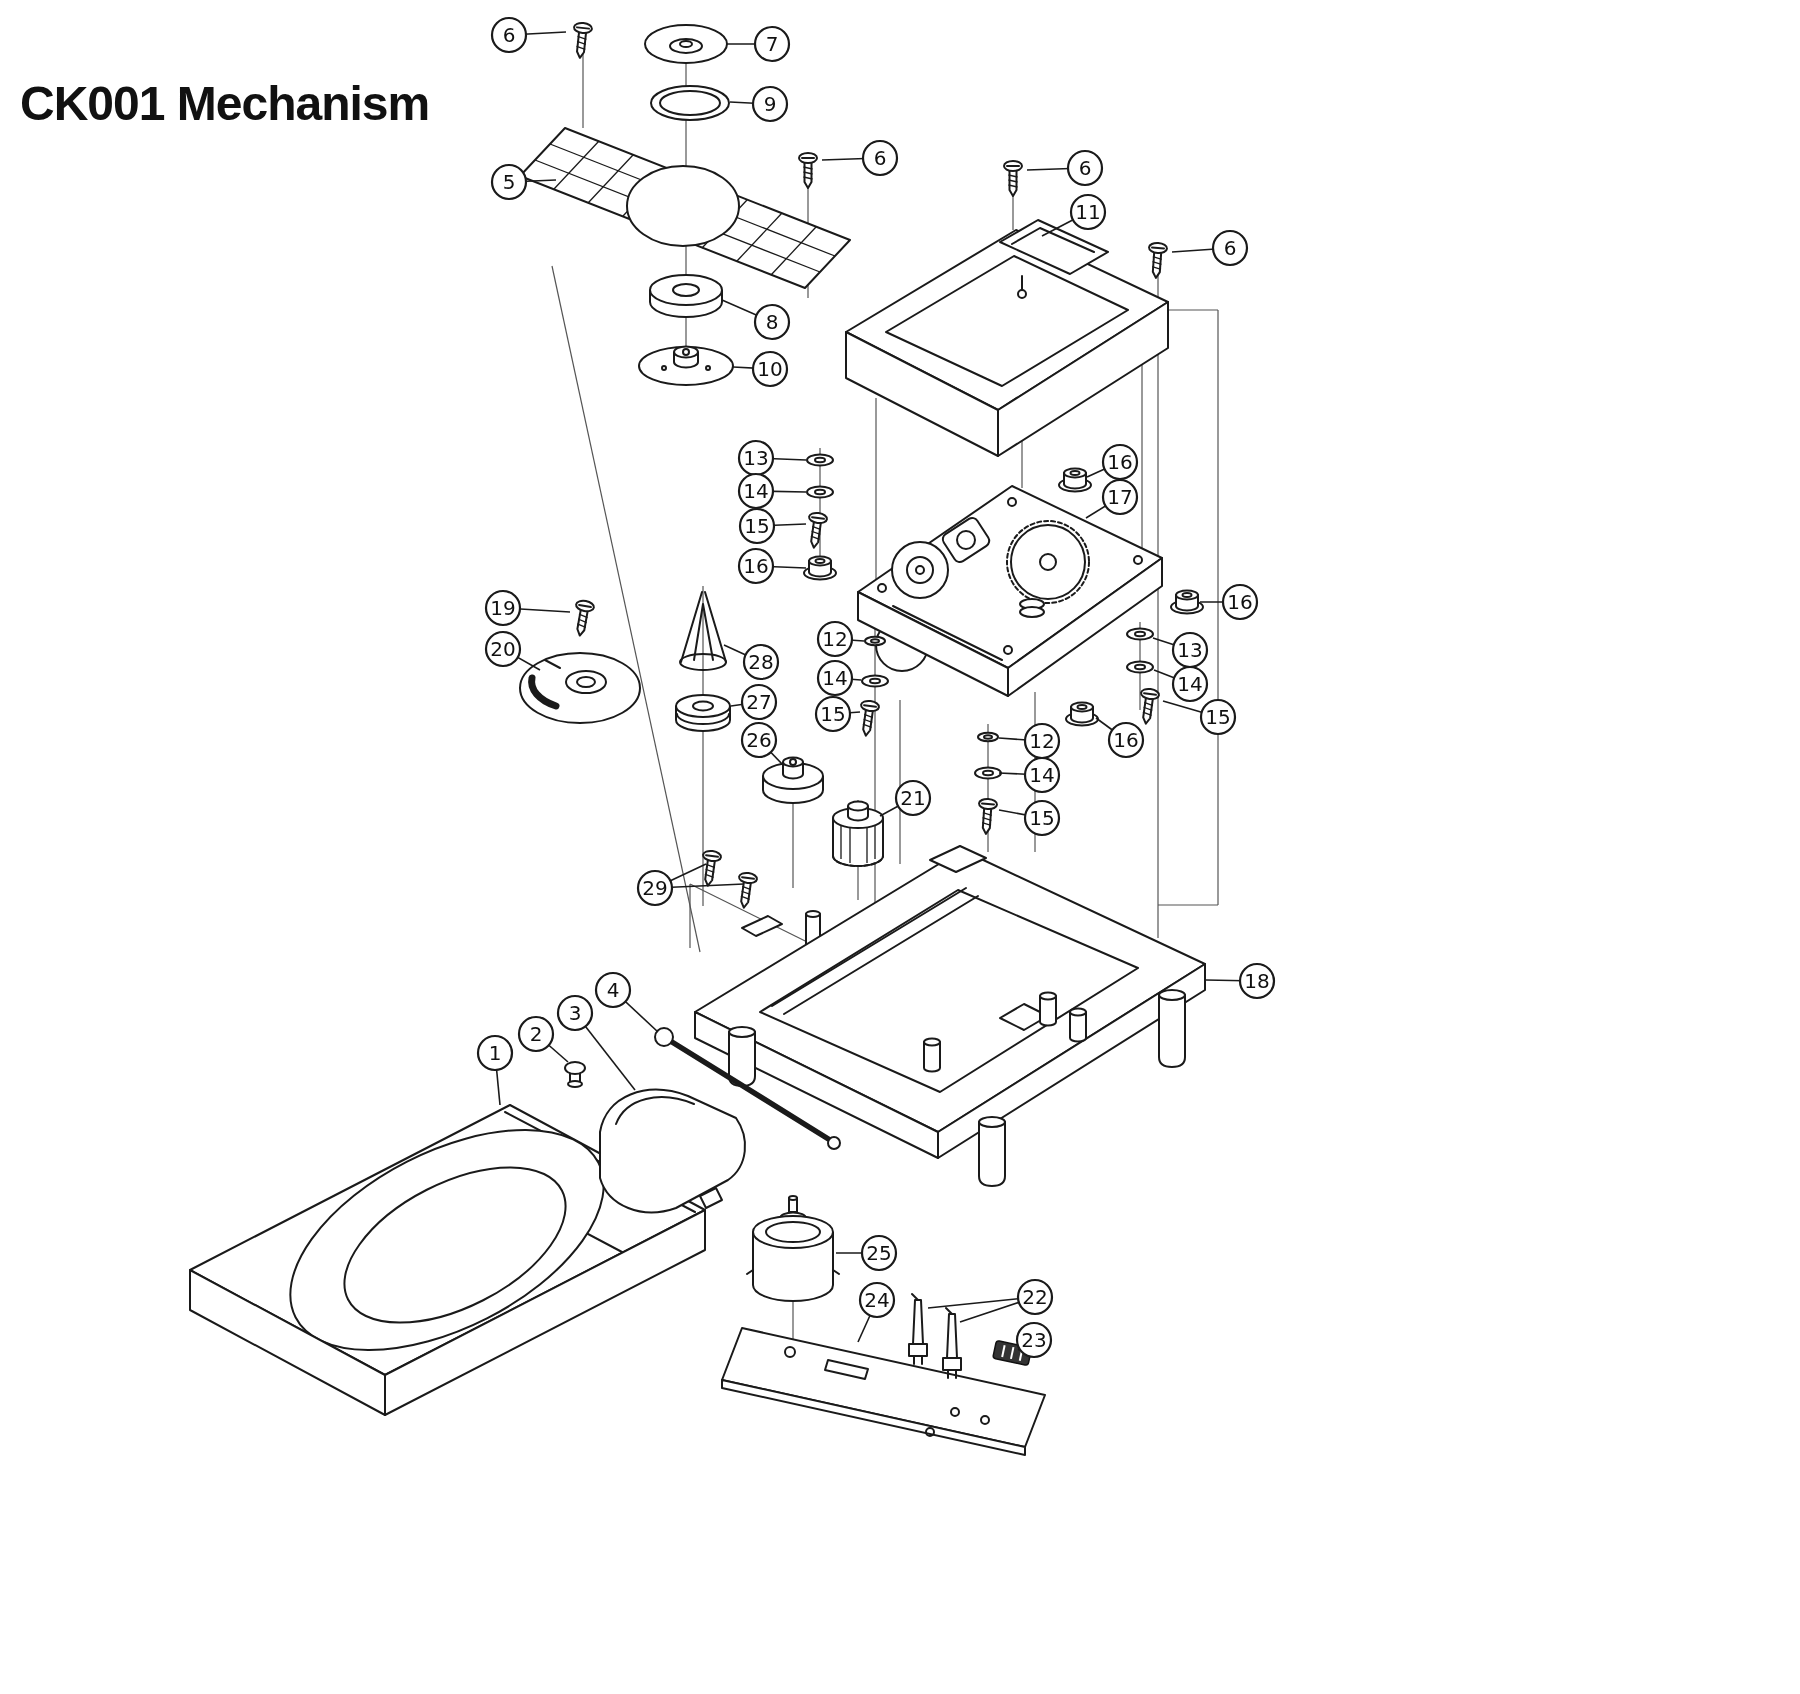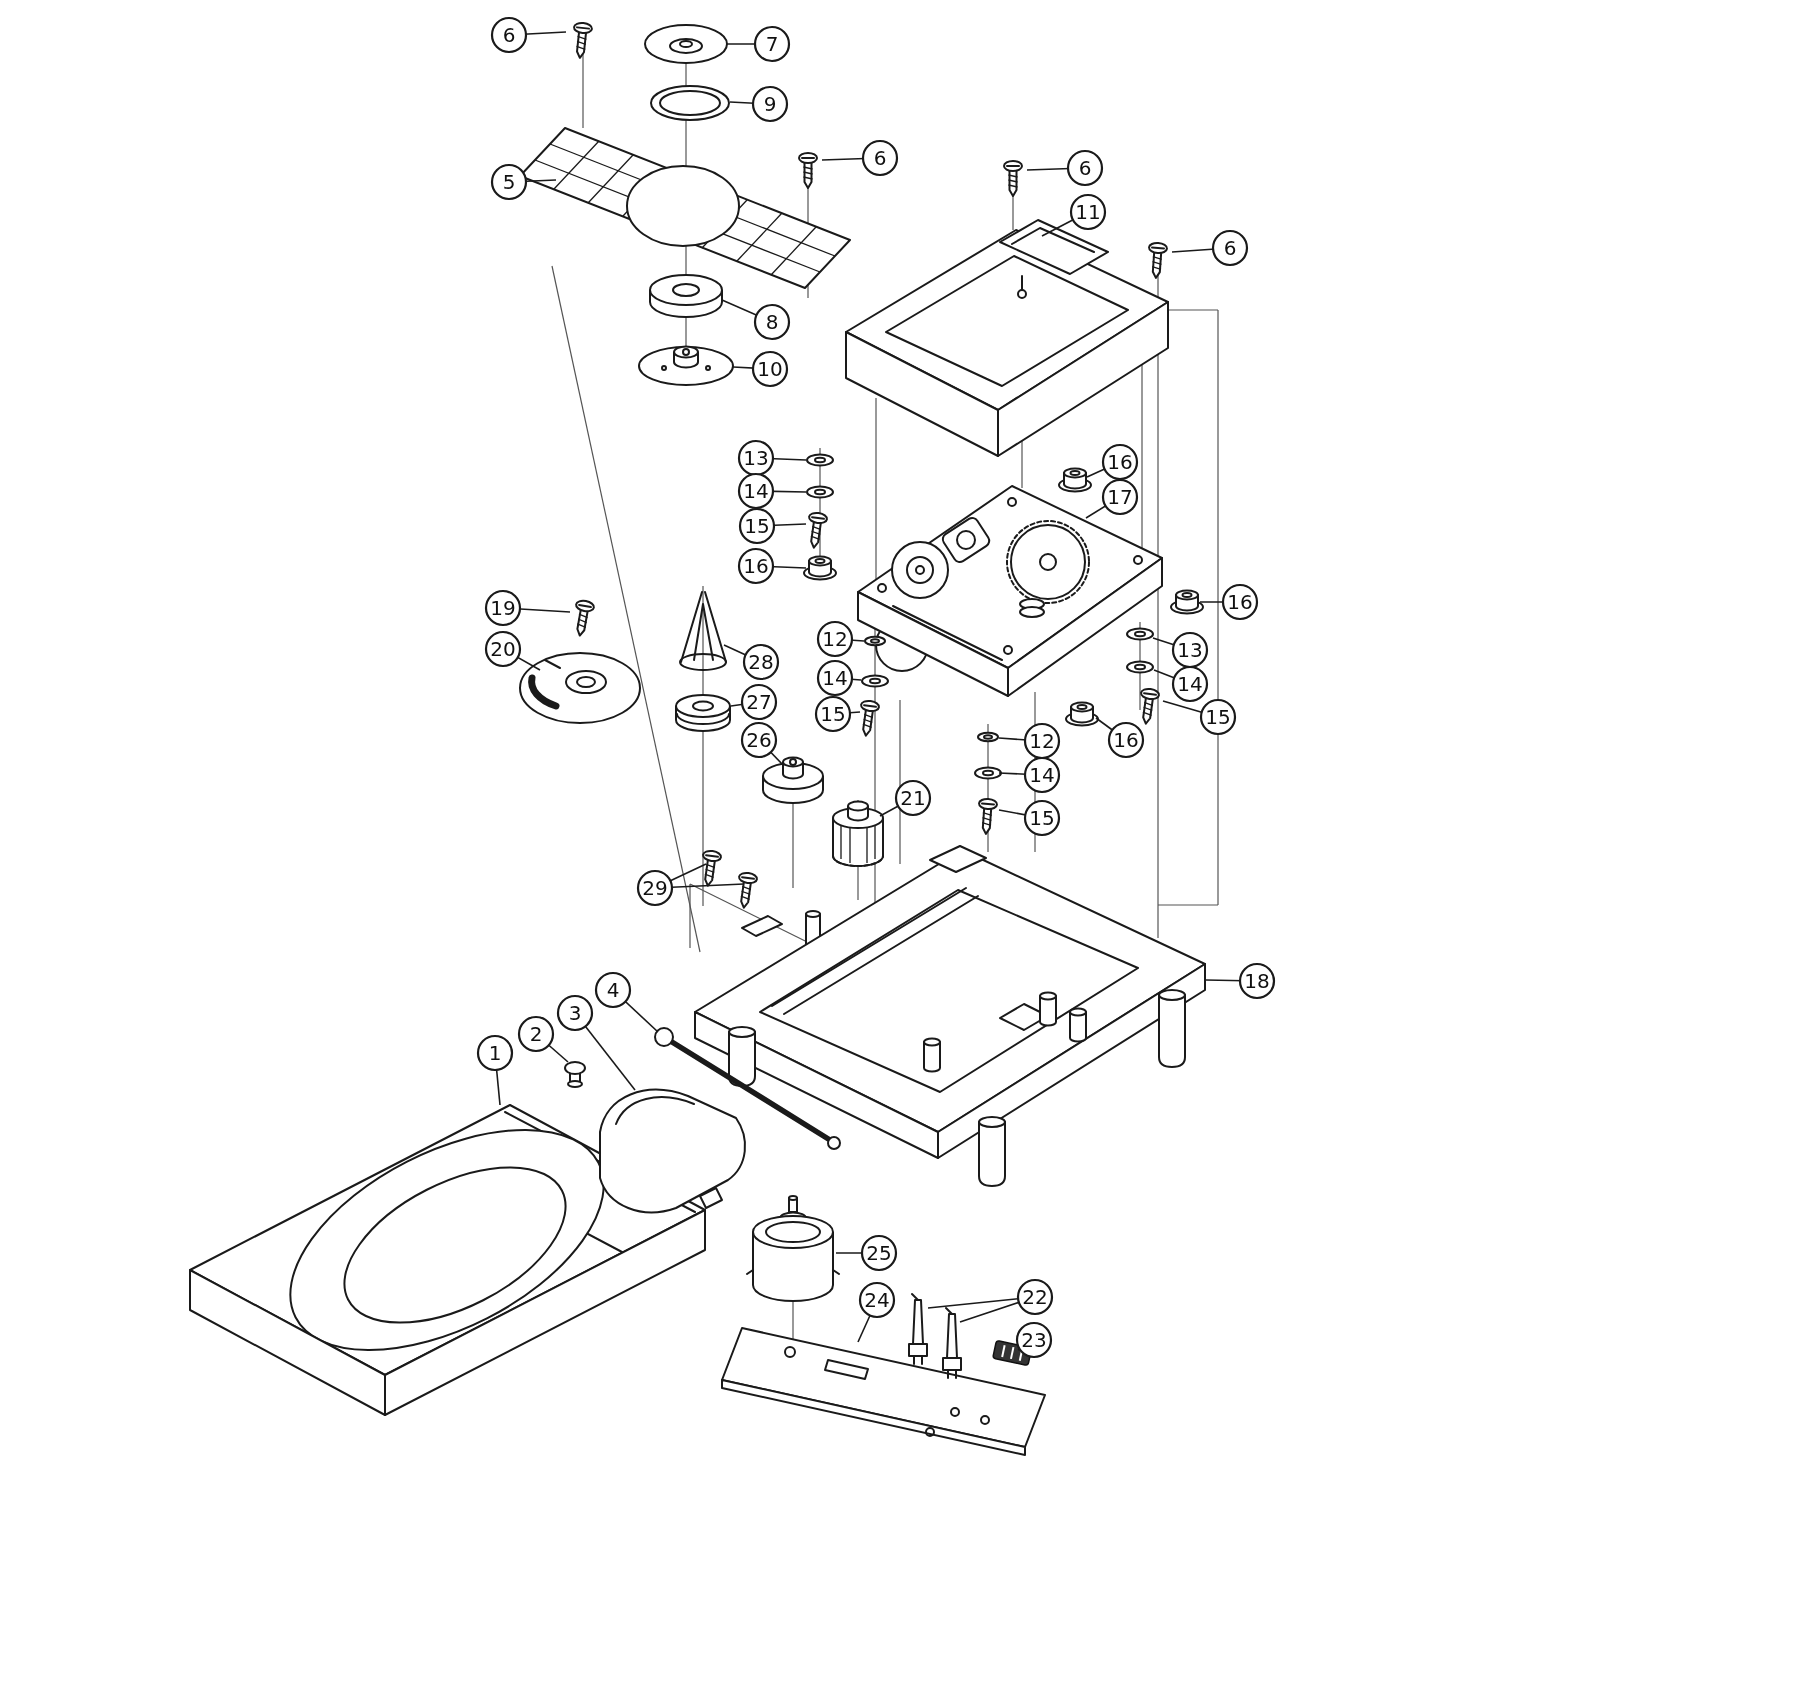--- a/index.html
+++ b/index.html
@@ -15,20 +15,21 @@
   .dash{stroke-dasharray:4 3;}
   .dark{fill:#333;stroke:#111;stroke-width:1.5;}
   .leader{stroke:#1a1a1a;stroke-width:1.6;fill:none;}
   .callout-circle{fill:#ffffff;stroke:#1a1a1a;stroke-width:2.2;}
   .callout-text{font:20px "DejaVu Sans", sans-serif;text-anchor:middle;fill:#111;}
 </style>
 </head>
 <body>
 
 <div id="stage">
+  <div class="title">CK001 Mechanism</div>
 
   <svg id="diagram-svg" width="1800" height="1694" viewBox="0 0 1800 1694" xmlns="http://www.w3.org/2000/svg">
 
     <defs>
       <g id="screw">
         <path class="shape" d="M -3.5,4 L -3.5,24 L 0,30 L 3.5,24 L 3.5,4 Z"></path>
         <ellipse class="shape" cx="0" cy="0" rx="9" ry="5"></ellipse>
         <line class="stroke" x1="-6" y1="0" x2="6" y2="0"></line>
         <line class="grid" x1="-4.5" y1="9" x2="4.5" y2="11"></line>
         <line class="grid" x1="-4.5" y1="14" x2="4.5" y2="16"></line>

